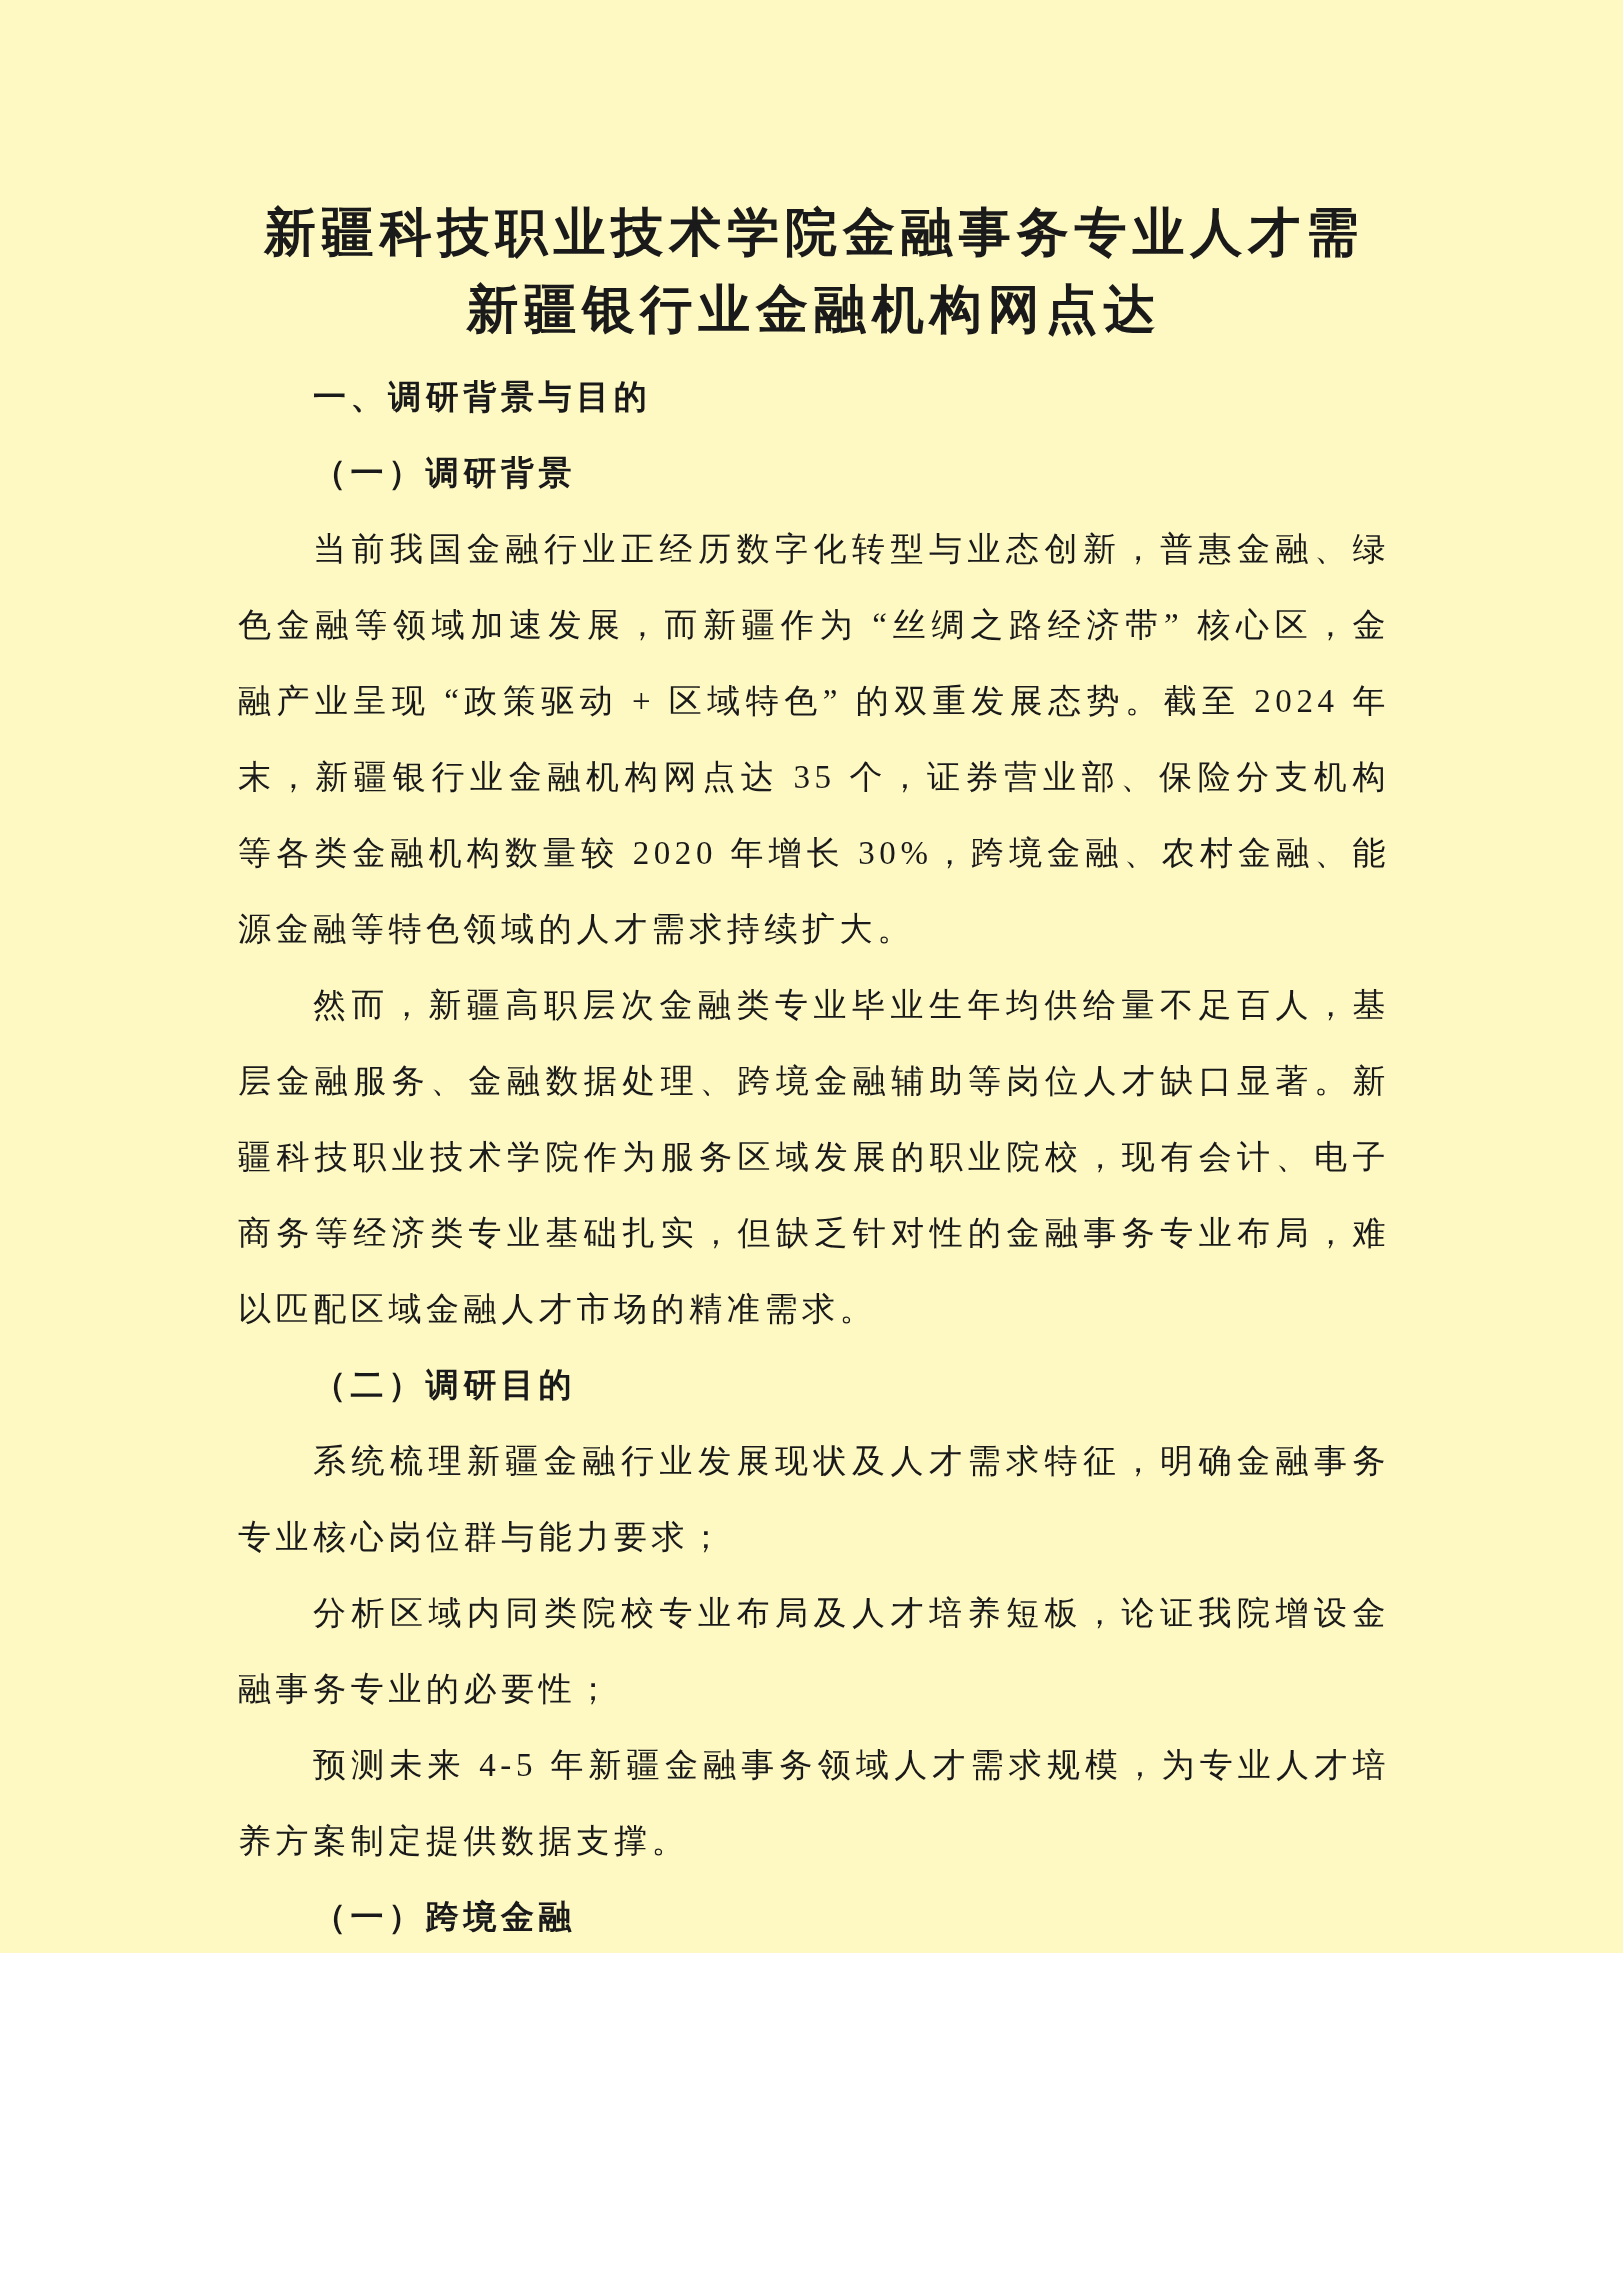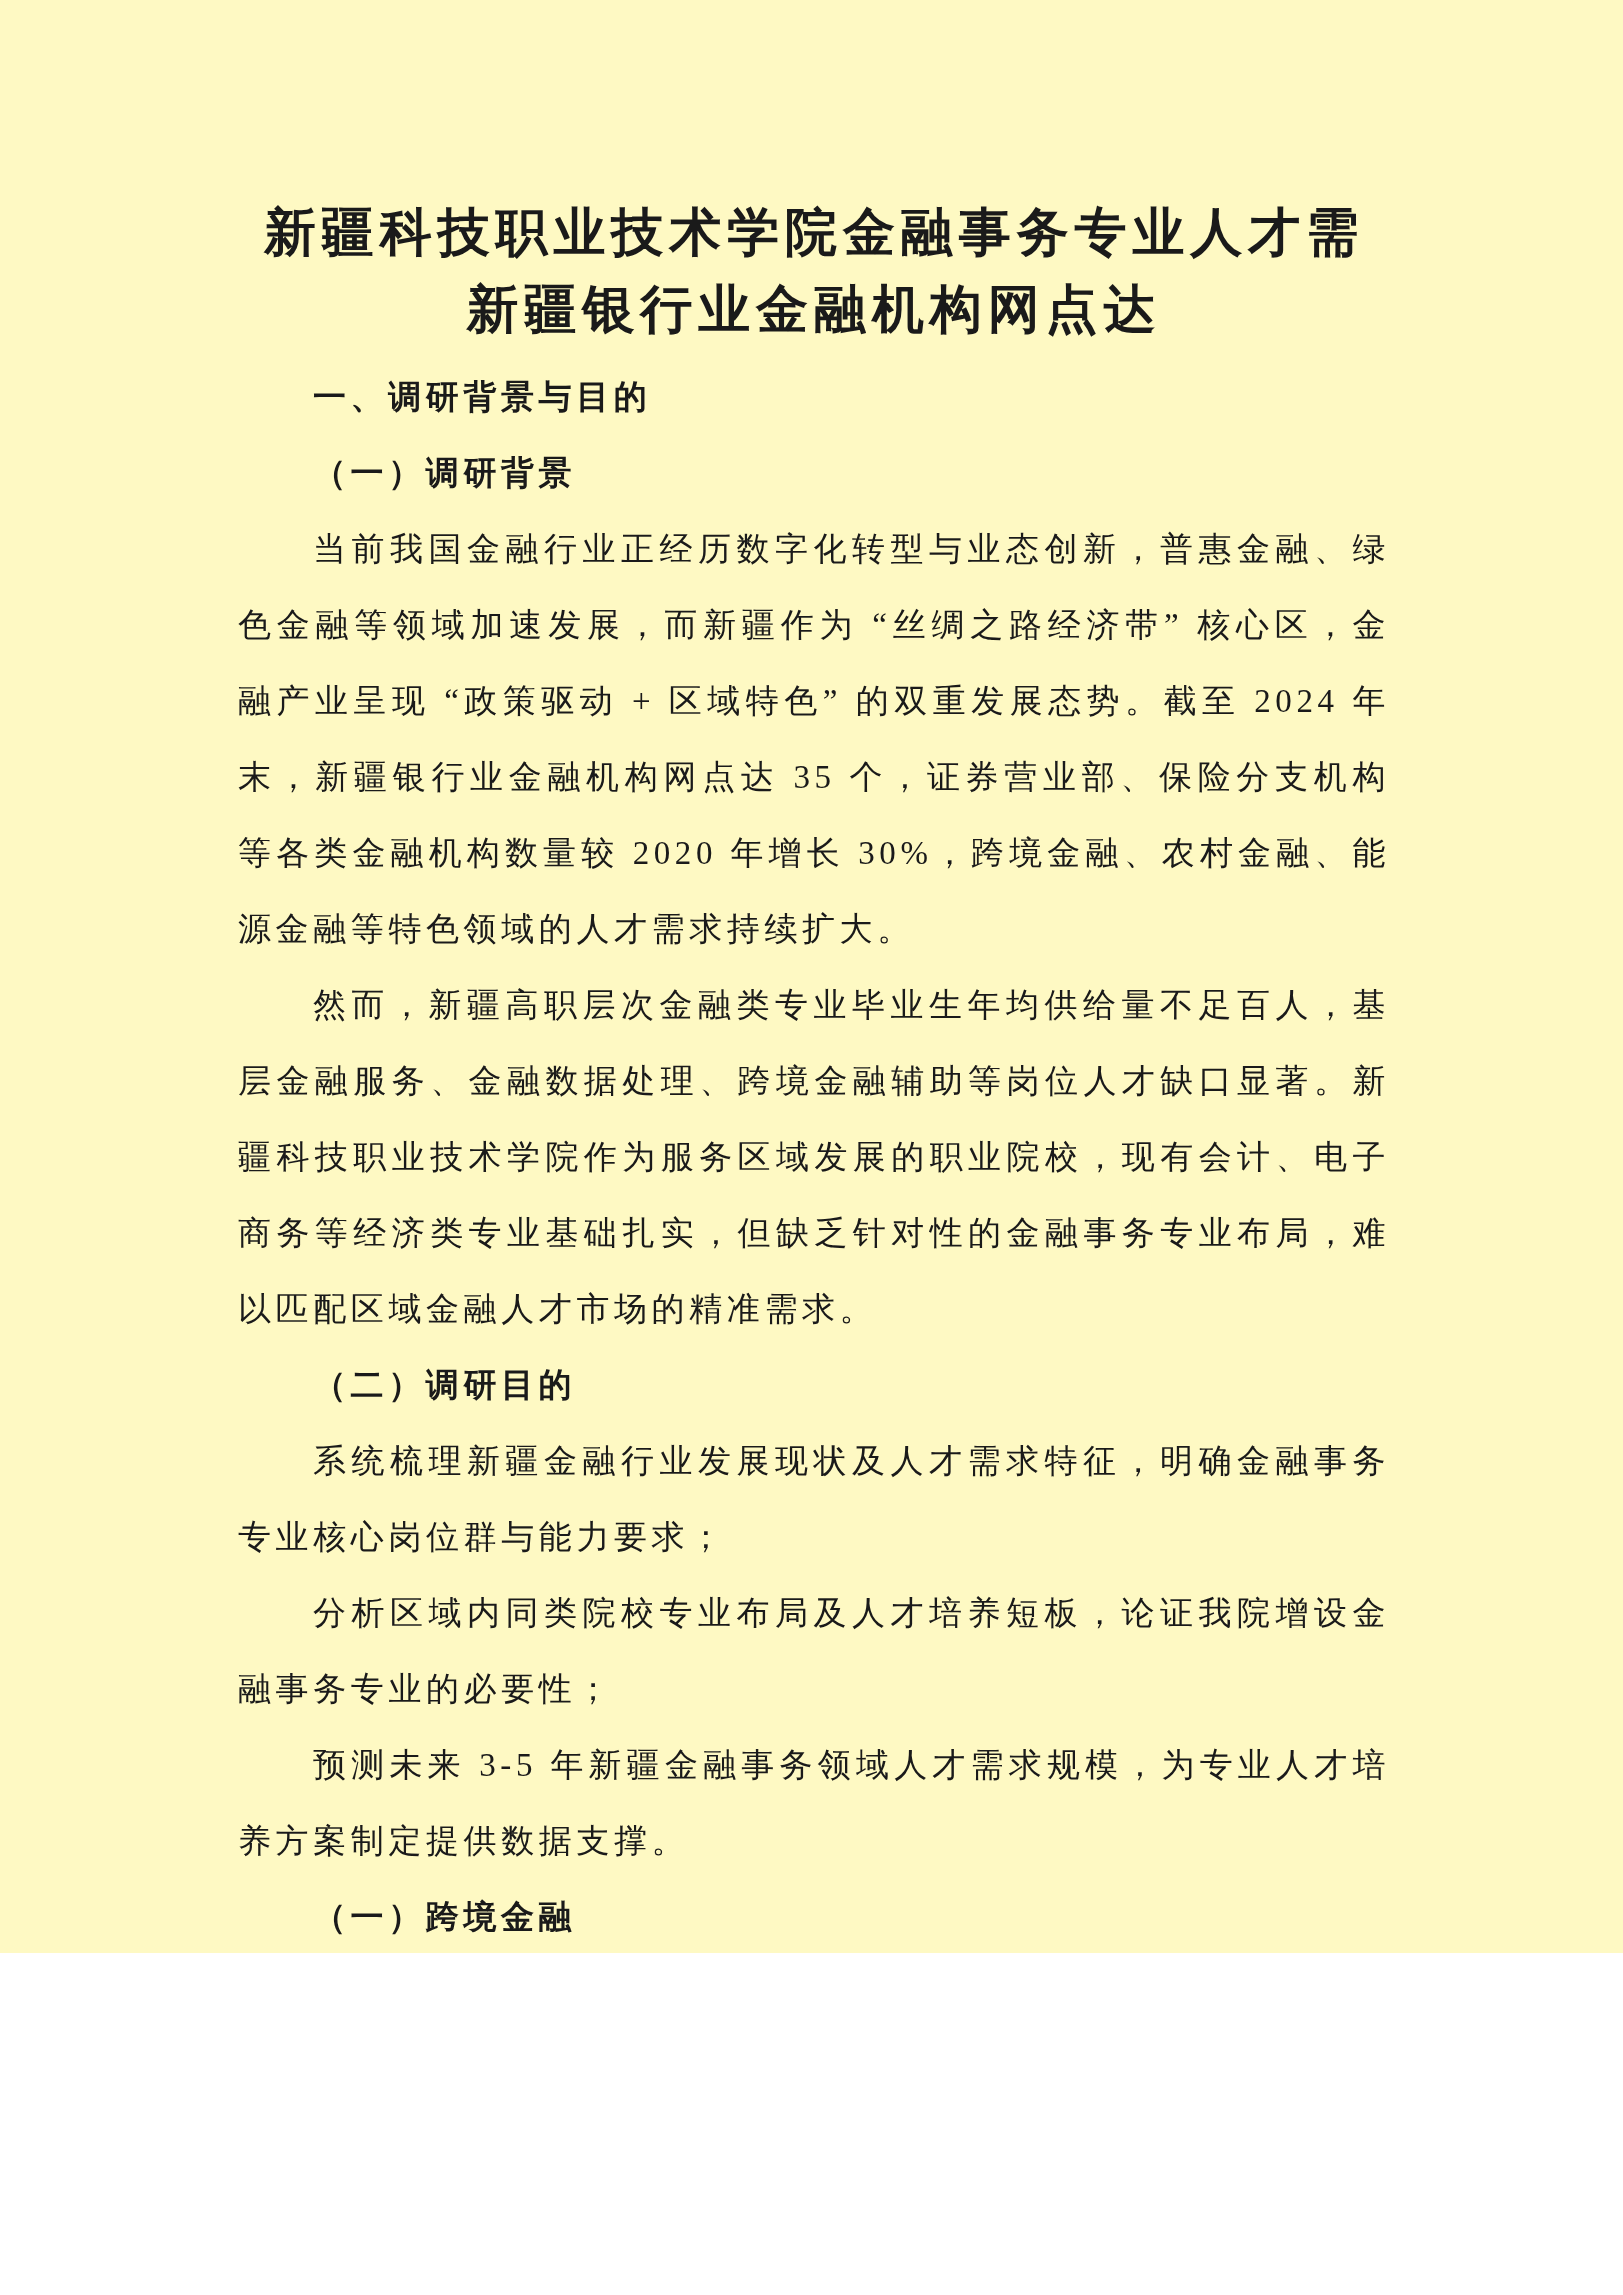--- a/index.html
+++ b/index.html
@@ -72,21 +72,21 @@
     </div>
 
     <div class="doc-body">
       <div class="h1">一、调研背景与目的</div>
       <div class="h2">（一）调研背景</div>
       <p class="p">当前我国金融行业正经历数字化转型与业态创新，普惠金融、绿色金融等领域加速发展，而新疆作为 “丝绸之路经济带” 核心区，金融产业呈现 “政策驱动 + 区域特色” 的双重发展态势。截至 2024 年末，新疆银行业金融机构网点达 35 个，证券营业部、保险分支机构等各类金融机构数量较 2020 年增长 30%，跨境金融、农村金融、能源金融等特色领域的人才需求持续扩大。</p>
       <p class="p">然而，新疆高职层次金融类专业毕业生年均供给量不足百人，基层金融服务、金融数据处理、跨境金融辅助等岗位人才缺口显著。新疆科技职业技术学院作为服务区域发展的职业院校，现有会计、电子商务等经济类专业基础扎实，但缺乏针对性的金融事务专业布局，难以匹配区域金融人才市场的精准需求。</p>
       <div class="h2">（二）调研目的</div>
       <p class="p">系统梳理新疆金融行业发展现状及人才需求特征，明确金融事务专业核心岗位群与能力要求；</p>
       <p class="p">分析区域内同类院校专业布局及人才培养短板，论证我院增设金融事务专业的必要性；</p>
-      <p class="p">预测未来 3-5 年新疆金融事务领域人才需求规模，为专业人才培养方案制定提供数据支撑。</p>
+      <p class="p">预测未来 4-5 年新疆金融事务领域人才需求规模，为专业人才培养方案制定提供数据支撑。</p>
       <div class="h2">（一）跨境金融</div>
     </div>
 
   </div>
 
   <div class="page-number">54</div>
 </div>
 
 
 </body></html>

